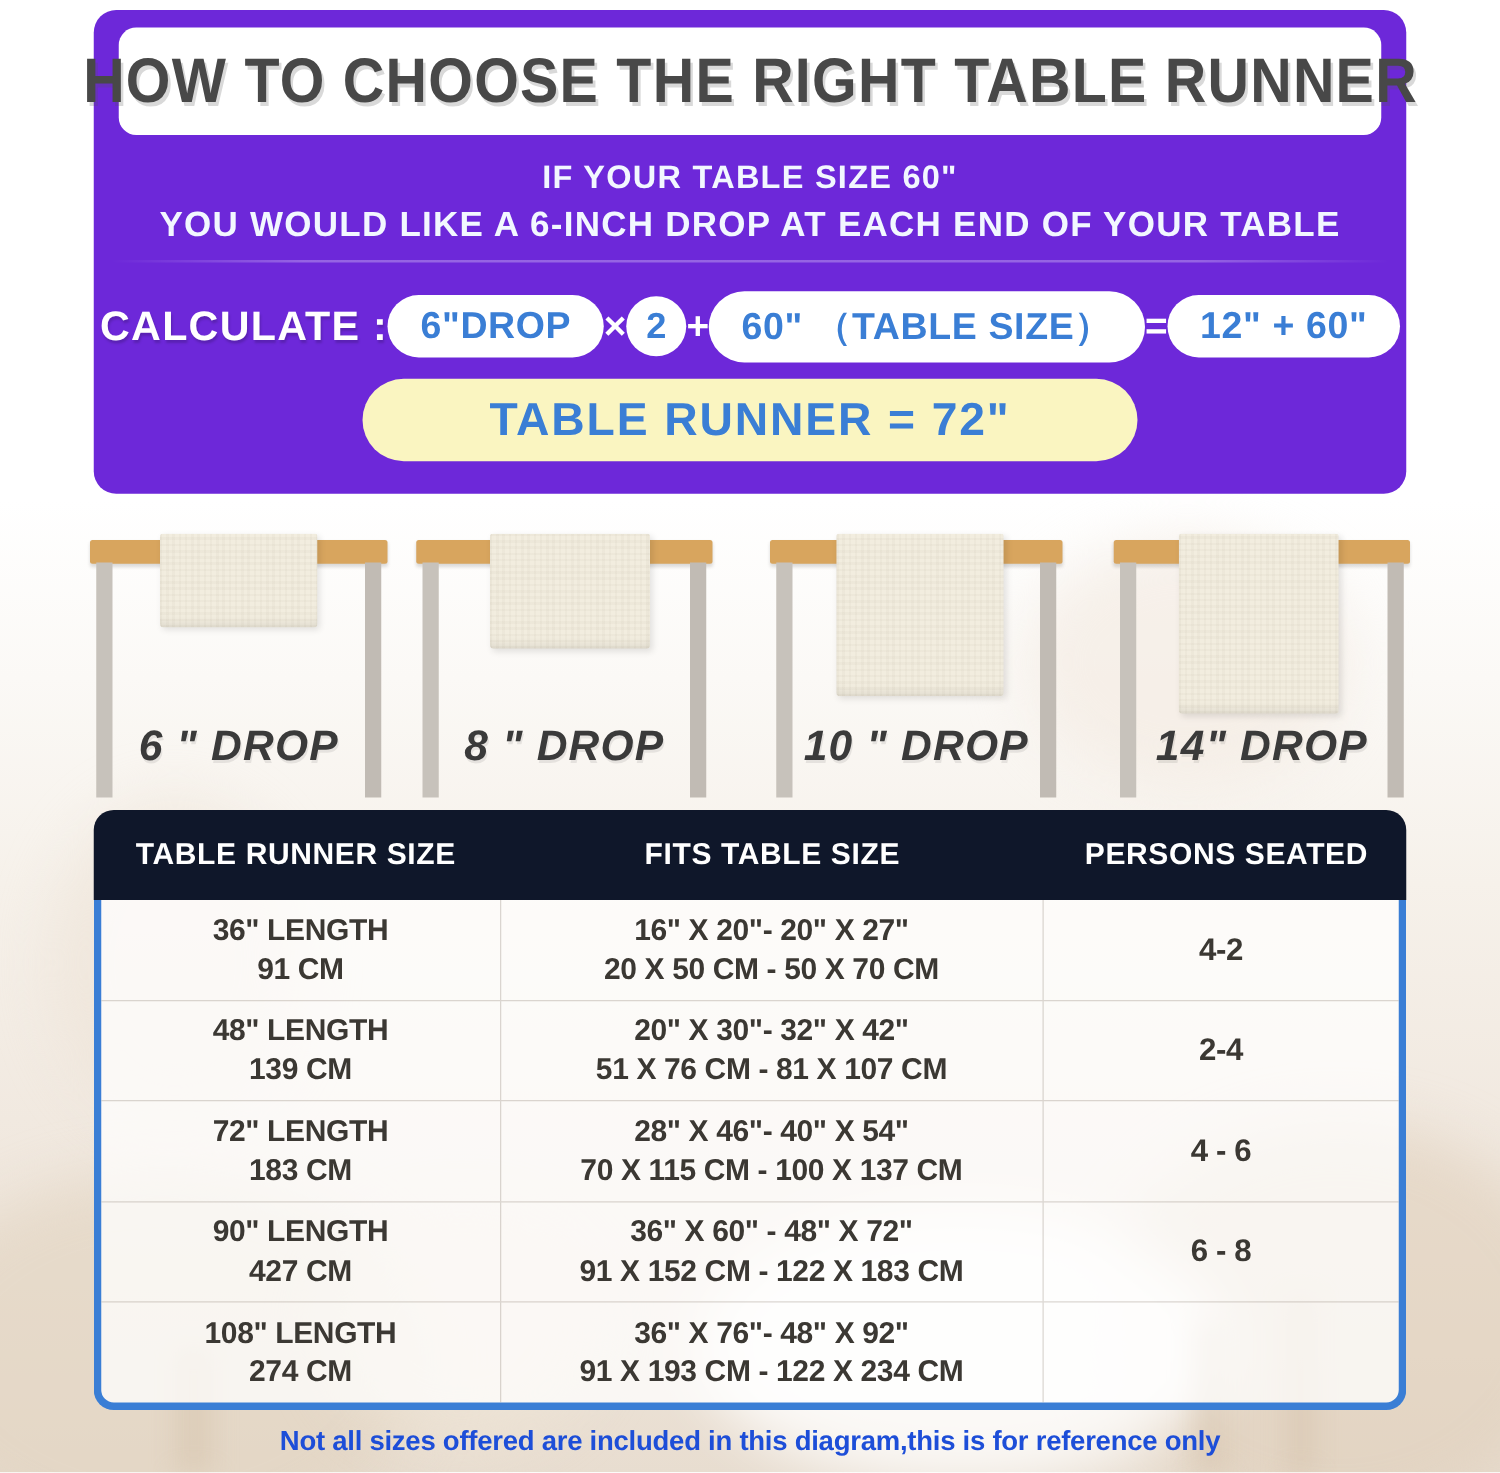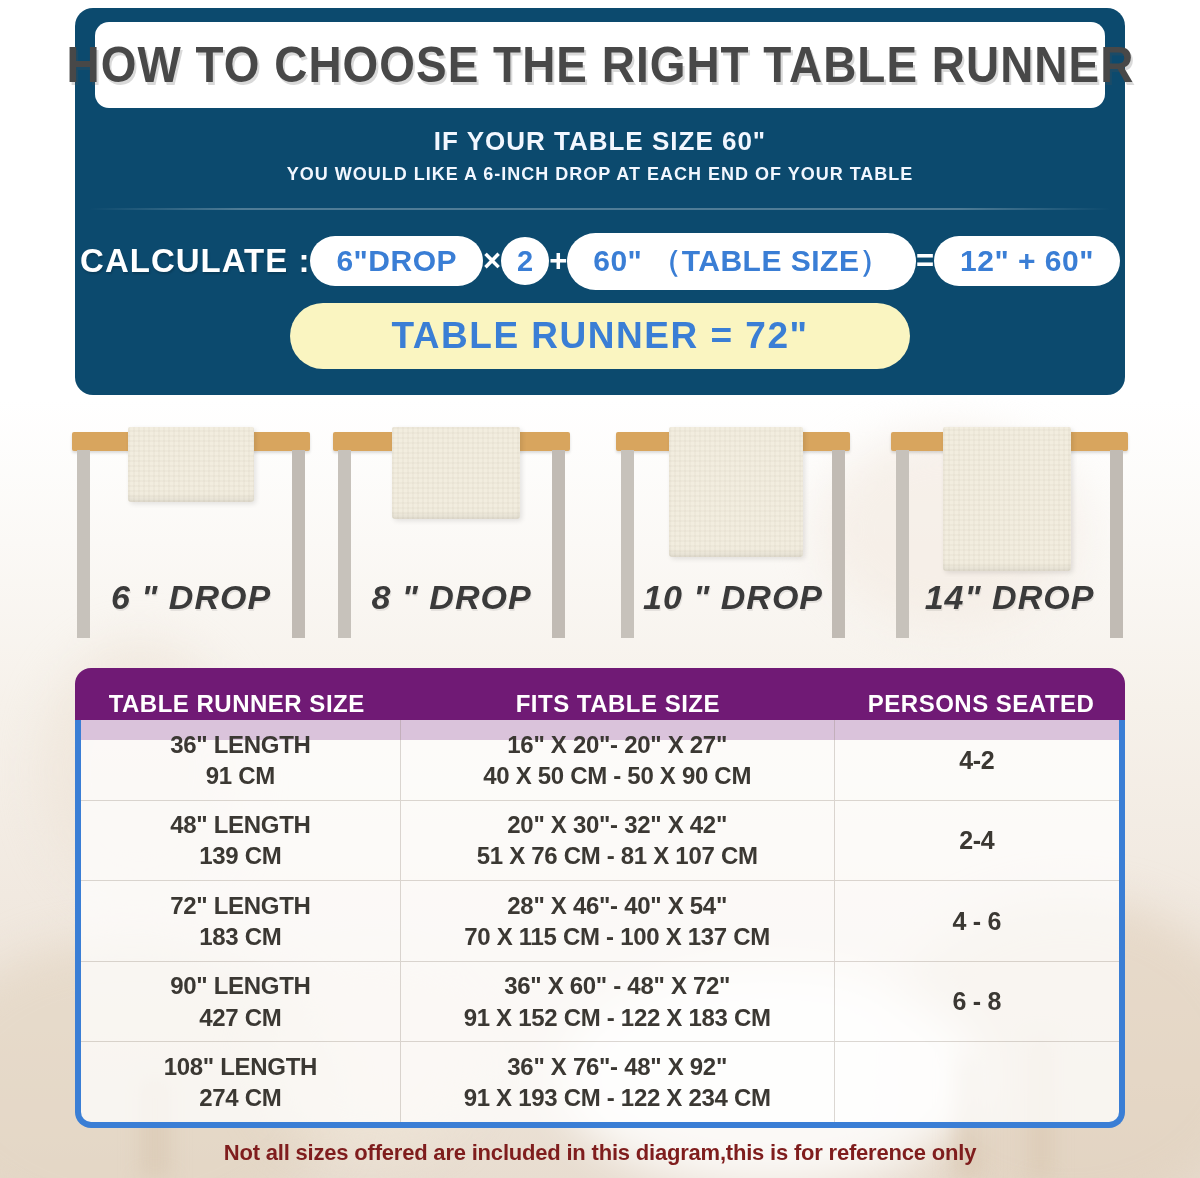--- a/index.html
+++ b/index.html
@@ -22,35 +22,35 @@
   .blob.b5 { right:120px; top:430px; width:260px; height:200px; background:rgba(243,235,226,.7); }
   .blob.b6 { left:40px; top:640px; width:200px; height:260px; background:rgba(236,226,214,.55); }
   .strip { position:absolute; filter:blur(10px); background:rgba(210,190,165,.4); }
   .strip.s1 { left:955px; bottom:0; width:26px; height:120px; }
   .strip.s2 { left:1030px; bottom:0; width:22px; height:140px; }
   .strip.s3 { left:140px; bottom:0; width:30px; height:100px; }
 
   
   .top-panel {
     position:absolute; left:75px; top:8px; width:1050px; height:387px;
-    background:#0c4a6e; border-radius:18px;
+    background:#6d28d9; border-radius:18px;
   }
   .title-box {
     position:absolute; left:20px; top:14px; width:1010px; height:86px;
     background:#ffffff; border-radius:14px;
     display:flex; align-items:center; justify-content:center;
   }
   .title-text {
     font-size:45px; font-weight:bold; color:#484848; letter-spacing:1px;
     white-space:nowrap; transform:scale(1.02,1.12);
     text-shadow:2px 3px 0 rgba(80,80,80,.22);
   }
   .sub-line { position:absolute; width:100%; text-align:center; color:#f2f7ff; font-weight:bold; }
   .sub-line.l1 { top:118px; font-size:26px; letter-spacing:1px; }
-  .sub-line.l2 { top:156px; font-size:18px; letter-spacing:1px; }
+  .sub-line.l2 { top:156px; font-size:28px; letter-spacing:1px; }
   .panel-divider {
     position:absolute; top:200px; left:14px; right:14px; height:2px;
     background:linear-gradient(90deg, rgba(255,255,255,0) 0%, rgba(255,255,255,.28) 15%, rgba(255,255,255,.28) 85%, rgba(255,255,255,0) 100%);
   }
   .calc-row {
     position:absolute; top:224px; left:0; width:100%; height:58px;
     display:flex; align-items:center; justify-content:center; 
   }
   .calc-label { color:#ffffff; font-weight:bold; font-size:33px; letter-spacing:1px; text-shadow:1px 2px 2px rgba(0,0,0,.18); }
   .pill {
@@ -100,22 +100,22 @@
   .drop-label {
     position:absolute; top:158px; left:0; width:100%; text-align:center;
     font-size:34px; font-weight:bold; font-style:italic; color:#3A3A3A;
     letter-spacing:1px; white-space:nowrap; text-shadow:1px 2px 0 rgba(0,0,0,.08);
   }
 
   
   .size-panel { position:absolute; left:75px; top:648px; width:1050px; height:480px; }
   .size-header {
     position:absolute; top:0; left:0; width:100%; height:72px;
-    background:#701a75; border-radius:16px 16px 0 0;
-    display:grid; grid-template-columns:30.8% 41.8% 27.4%; align-items:center;margin-top:20px;
+    background:#0f172a; border-radius:16px 16px 0 0;
+    display:grid; grid-template-columns:30.8% 41.8% 27.4%; align-items:center;
   }
   .size-header .hcell { text-align:center; color:#ffffff; font-weight:bold; font-size:24px; letter-spacing:.5px; }
   .size-body {
     position:absolute; top:72px; left:0; width:100%; height:408px;
     border:6px solid #3A7ED5; border-top:none; border-radius:0 0 16px 16px;
     background:rgba(255,255,255,.74);
     display:flex; flex-direction:column; overflow:hidden;
   }
   .srow { flex:1; display:grid; grid-template-columns:30.8% 41.8% 27.4%; }
   .srow + .srow { border-top:1px solid rgba(145,135,122,.32); }
@@ -123,21 +123,21 @@
     display:flex; flex-direction:column; align-items:center; justify-content:center;
     text-align:center; color:#3B3833; font-weight:bold; font-size:24px;
     line-height:1.3; letter-spacing:-.3px; padding:2px 6px;
   }
   .scell.c1, .scell.c2 { border-right:1px solid rgba(145,135,122,.32); }
   .scell.c3 { font-size:25px; }
 
   
   .footer-note {
     position:absolute; top:1140px; left:0; width:100%; text-align:center;
-    font-size:22px; font-weight:bold; color:#7f1d1d; letter-spacing:-.2px;
+    font-size:22px; font-weight:bold; color:#1d4ed8; letter-spacing:-.2px;
   }
 </style>
 </head>
 <body>
 
 <div class="page">
 
   <div class="photo-bg">
     <div class="blob b1"></div>
     <div class="blob b2"></div>
@@ -216,21 +216,21 @@
     </div>
     <div class="size-body">
 
       <div class="srow">
         <div class="scell c1">
           <span>36" LENGTH</span>
           <span>91 CM</span>
         </div>
         <div class="scell c2">
           <span>16" X 20"- 20" X 27"</span>
-          <span>40 X 50 CM - 50 X 90 CM</span>
+          <span>20 X 50 CM - 50 X 70 CM</span>
         </div>
         <div class="scell c3">4-2</div>
       </div>
 
       <div class="srow">
         <div class="scell c1">
           <span>48" LENGTH</span>
           <span>139 CM</span>
         </div>
         <div class="scell c2">

